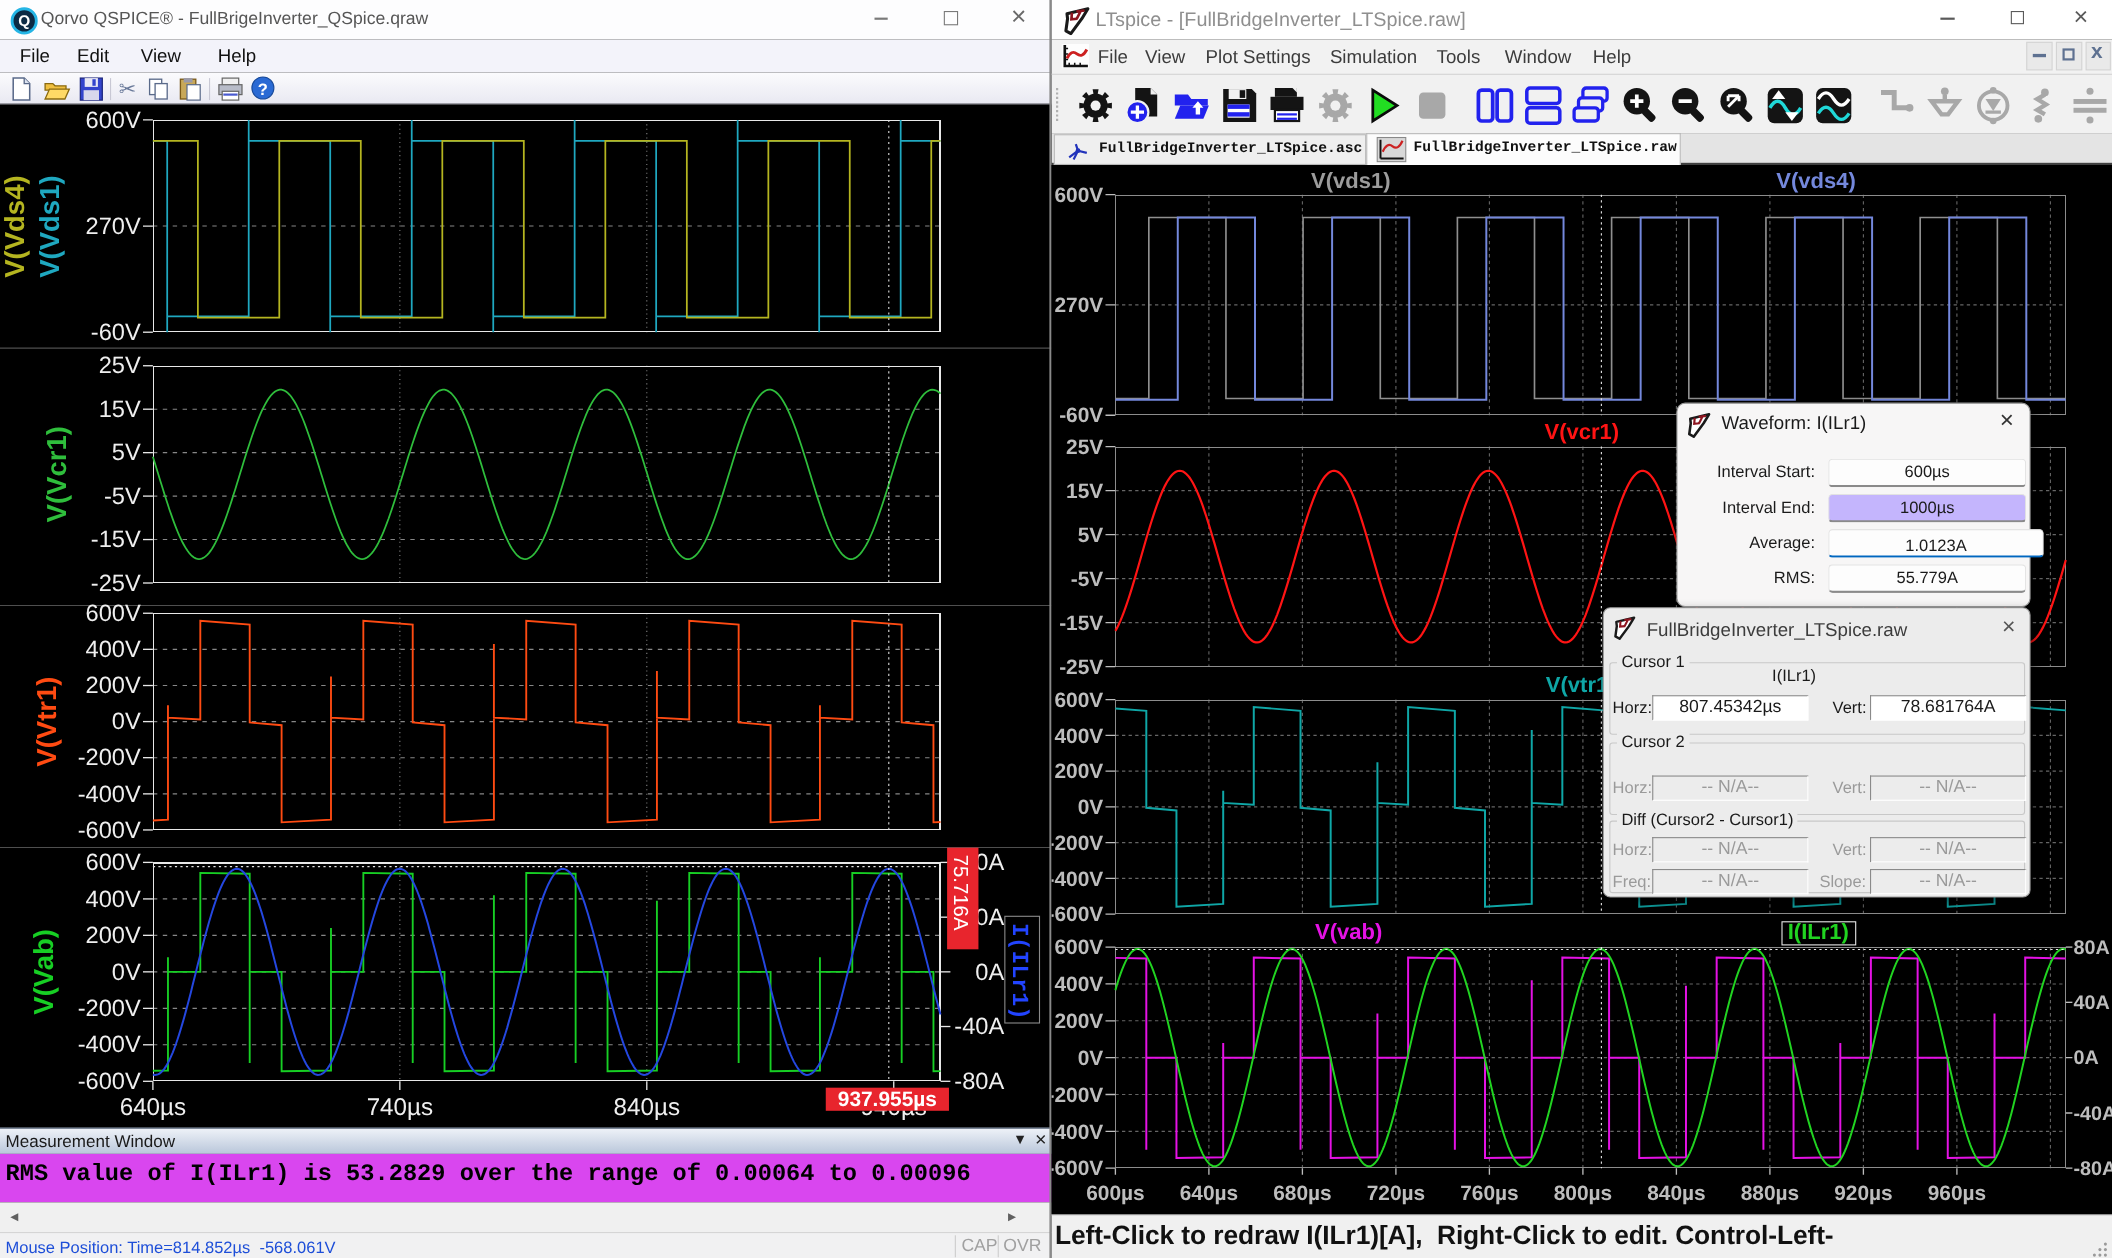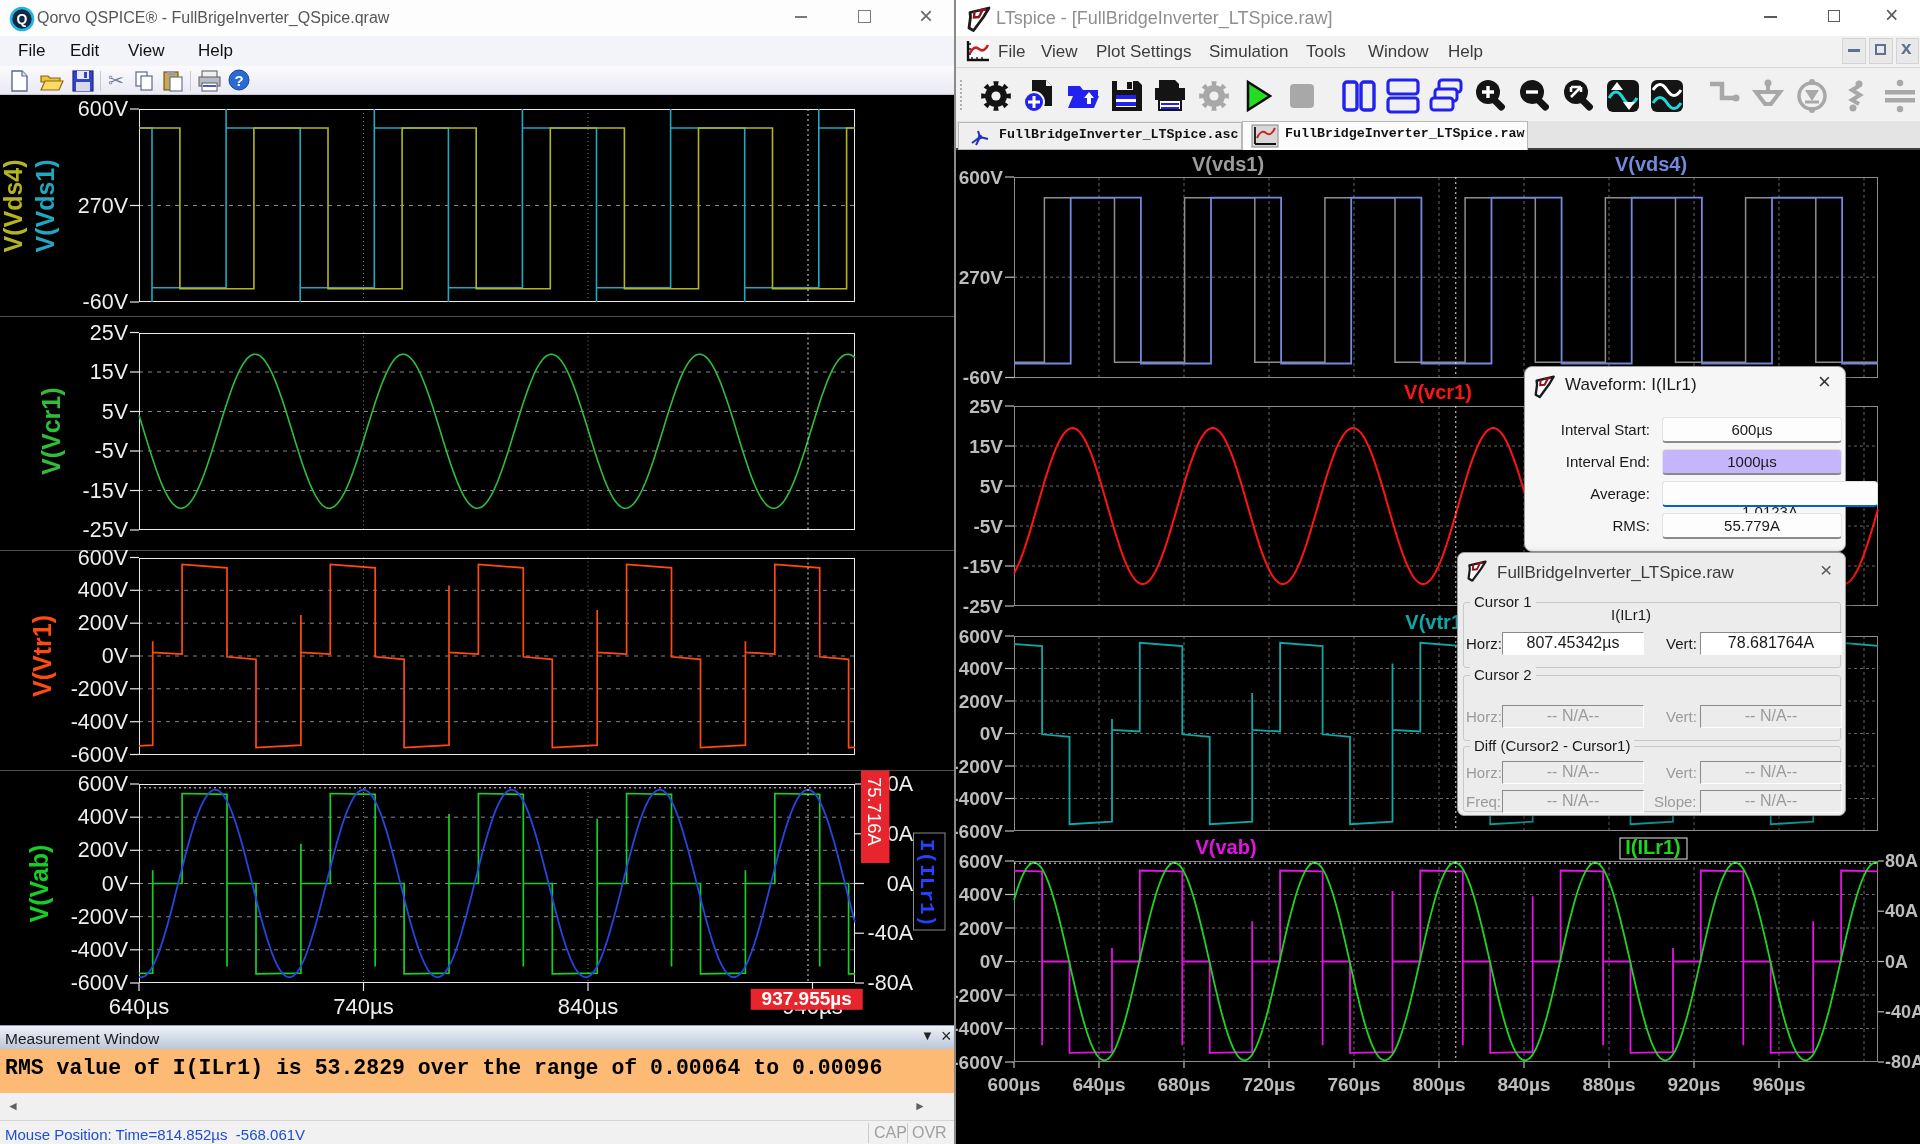--- a/index.html
+++ b/index.html
@@ -178,21 +178,21 @@
       <text x="806.7" y="910.3" font-family="Liberation Sans, sans-serif" font-size="19" fill="#ffffff" text-anchor="middle" font-weight="bold">937.955µs</text>
       <rect x="913.5" y="738.0" width="31.5" height="97.0" fill="none" stroke="#8a8a8a" stroke-width="1"></rect>
       <text transform="translate(920.5,744.0) rotate(90)" font-family="Liberation Mono, sans-serif" font-size="21" fill="#2244ff" text-anchor="start" font-weight="bold">I(ILr1)</text>
     </svg>
 
   <div class="abs" style="left:0;top:1025px;width:988px;height:24px;background:linear-gradient(#eef2f8,#b9c6da);border-top:1px solid #8fa0b8;">
     <span class="abs" style="left:5px;top:4px;font-size:15.5px;color:#1a1a1a;">Measurement Window</span>
     <span class="abs" style="left:921px;top:2px;font-size:13px;color:#222;">▼</span>
     <span class="abs" style="left:941px;top:0px;font-size:18px;color:#222;">×</span>
   </div>
-  <div class="abs" style="left:0;top:1049px;width:956px;height:44px;background:#fdba74;">
+  <div class="abs" style="left:0;top:1049px;width:956px;height:44px;background:#d946ef;">
     <span class="abs" style="left:5px;top:7px;font-family:'Liberation Mono',monospace;font-weight:bold;font-size:21.5px;color:#000;white-space:pre;">RMS value of I(ILr1) is 53.2829 over the range of 0.00064 to 0.00096</span>
   </div>
   <div class="abs" style="left:0;top:1093px;width:956px;height:27px;background:#f0f0f0;">
     <span class="abs" style="left:7px;top:6px;font-size:12px;color:#606060;">◄</span>
     <span class="abs" style="left:914px;top:6px;font-size:12px;color:#606060;">►</span>
   </div>
   <div class="abs" style="left:0;top:1120px;width:956px;height:24px;background:#f1f1f2;border-top:1px solid #d5d5d5;">
     <span class="abs" style="left:5px;top:5px;font-size:15px;color:#1d4ed8;">Mouse Position: Time=814.852µs&nbsp;&nbsp;-568.061V</span>
     <span class="abs" style="left:868px;top:2px;width:1px;height:20px;background:#cccccc;"></span>
     <span class="abs" style="left:874px;top:3px;font-size:16px;color:#a0a0a0;">CAP</span>
@@ -368,20 +368,33 @@
       <span class="abs" style="left:40px;top:4px;font-family:'Liberation Mono',monospace;font-weight:bold;font-size:13.3px;color:#111;">FullBridgeInverter_LTSpice.asc</span>
     </div>
     <div class="abs" style="left:286px;top:0px;width:286px;height:29px;background:#fcfcfc;border:1px solid #b8b8b8;border-bottom:none;">
       <svg class="abs" style="left:8px;top:2px;" width="28" height="24">
           <rect x="1" y="1" width="26" height="22" fill="#d8d8d8" stroke="#888"></rect>
           <path d="M4 20 v-17 m0 17 h21" stroke="#111" stroke-width="1.8"></path>
           <path d="M6 14 q4 -9 9 -5 t9 -5" fill="none" stroke="#cc2222" stroke-width="2"></path>
         </svg>
       <span class="abs" style="left:42px;top:4px;font-family:'Liberation Mono',monospace;font-weight:bold;font-size:13.3px;color:#111;">FullBridgeInverter_LTSpice.raw</span>
     </div>
+  </div>
+  <div class="abs" style="left:0;top:1104px;width:964px;height:40px;background:#f0f0f0;border-top:1px solid #c8c8c8;">
+    <svg class="abs" style="left:946px;top:24px;" width="16" height="14">
+        <g fill="#9a9a9a">
+          <circle cx="12" cy="12" r="1.4"></circle>
+          <circle cx="12" cy="7" r="1.4"></circle>
+          <circle cx="12" cy="2" r="1.4"></circle>
+          <circle cx="7" cy="12" r="1.4"></circle>
+          <circle cx="7" cy="7" r="1.4"></circle>
+          <circle cx="2" cy="12" r="1.4"></circle>
+        </g>
+      </svg>
+    <span class="abs" style="left:3px;top:5px;font-size:24px;font-weight:bold;color:#111;letter-spacing:-0.1px;">Left-Click to redraw I(ILr1)[A],&nbsp; Right-Click to edit. Control-Left-</span>
   </div>
 </div>
 <svg style="position:absolute;left:956px;top:150px;" width="964" height="954">
     <rect x="0.0" y="0.0" width="964.0" height="954.0" fill="#000000"></rect>
     <line x1="143.0" y1="27.0" x2="143.0" y2="227.5" stroke="#787878" stroke-width="1" stroke-dasharray="3,3" stroke-opacity="0.85"></line>
     <line x1="228.0" y1="27.0" x2="228.0" y2="227.5" stroke="#787878" stroke-width="1" stroke-dasharray="3,3" stroke-opacity="0.85"></line>
     <line x1="313.0" y1="27.0" x2="313.0" y2="227.5" stroke="#787878" stroke-width="1" stroke-dasharray="3,3" stroke-opacity="0.85"></line>
     <line x1="398.0" y1="27.0" x2="398.0" y2="227.5" stroke="#787878" stroke-width="1" stroke-dasharray="3,3" stroke-opacity="0.85"></line>
     <line x1="483.0" y1="27.0" x2="483.0" y2="227.5" stroke="#787878" stroke-width="1" stroke-dasharray="3,3" stroke-opacity="0.85"></line>
     <line x1="568.0" y1="27.0" x2="568.0" y2="227.5" stroke="#787878" stroke-width="1" stroke-dasharray="3,3" stroke-opacity="0.85"></line>
@@ -542,21 +555,21 @@
         <path d="M12.5 5.5 L20 4.5 M16.5 5 L12.8 12.2" fill="none" stroke="#8e1520" stroke-width="2.2"></path>
       </g>
     </svg>
     <span class="abs" style="left:40px;top:8px;font-size:17px;color:#1a1a1a;">Waveform: I(ILr1)</span>
     <span class="abs" style="left:293px;top:2px;font-size:22px;color:#333;">×</span>
     <span class="abs" style="left:0px;top:54px;width:125px;text-align:right;font-size:15px;color:#1a1a1a;">Interval Start:</span>
     <div class="abs" style="left:137px;top:50px;width:180px;height:26px;background:#fdfdfd;border:1px solid #e2e2e2;border-bottom:2px solid #8a8a8a;border-radius:4px;text-align:center;font-size:15px;color:#1a1a1a;padding-top:3px;">600µs</div>
     <span class="abs" style="left:0px;top:86px;width:125px;text-align:right;font-size:15px;color:#1a1a1a;">Interval End:</span>
     <div class="abs" style="left:137px;top:82px;width:180px;height:26px;background:#c4b5fd;border:1px solid #e2e2e2;border-bottom:2px solid #8a8a8a;border-radius:4px;text-align:center;font-size:15px;color:#1a1a1a;padding-top:3px;">1000µs</div>
     <span class="abs" style="left:0px;top:118px;width:125px;text-align:right;font-size:15px;color:#1a1a1a;">Average:</span>
-    <div class="abs" style="left:137px;top:114px;width:216px;height:26px;background:#fdfdfd;border:1px solid #e2e2e2;border-bottom:2px solid #0067c0;border-radius:4px;text-align:center;font-size:15px;color:#1a1a1a;padding-top:21px;">1.0123A</div>
+    <div class="abs" style="left:137px;top:114px;width:196px;height:26px;background:#fdfdfd;border:1px solid #e2e2e2;border-bottom:2px solid #0067c0;border-radius:4px;text-align:center;font-size:15px;color:#1a1a1a;padding-top:6px;">1.0123A</div>
     <span class="abs" style="left:0px;top:150px;width:125px;text-align:right;font-size:15px;color:#1a1a1a;padding-left:13px;">RMS:</span>
     <div class="abs" style="left:137px;top:146px;width:180px;height:26px;background:#fdfdfd;border:1px solid #e2e2e2;border-bottom:2px solid #8a8a8a;border-radius:4px;text-align:center;font-size:15px;color:#1a1a1a;padding-top:3px;">55.779A</div>
   </div>
 <div class="abs" style="left:1457px;top:552px;width:389px;height:264px;background:#ececec;border:1px solid #9a9a9a;border-radius:7px;box-shadow:3px 4px 10px rgba(0,0,0,0.45);">
     <svg class="abs" style="left:8px;top:6px;" width="23" height="23">
       <g transform="scale(0.85)">
         <path d="M4 7.5 L23 3 L17.5 12 L7.5 25.5 L3 23 L4.5 12 Z" fill="#fff" stroke="#1a1a1a" stroke-width="2.6" stroke-linejoin="round"></path>
         <path d="M8.5 6.5 L8 12.5 L13.5 12" fill="none" stroke="#8e1520" stroke-width="2.2"></path>
         <path d="M12.5 5.5 L20 4.5 M16.5 5 L12.8 12.2" fill="none" stroke="#8e1520" stroke-width="2.2"></path>
       </g>

